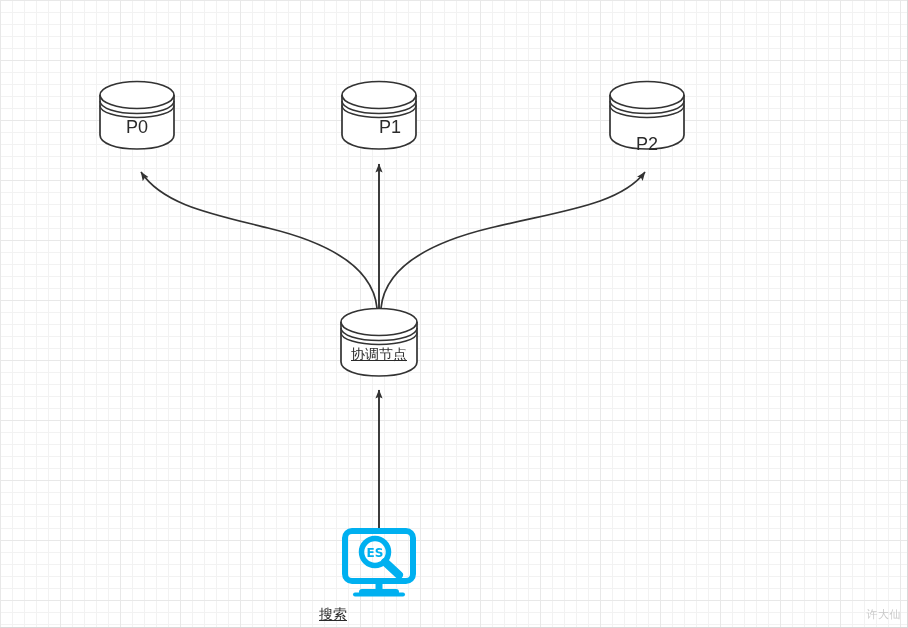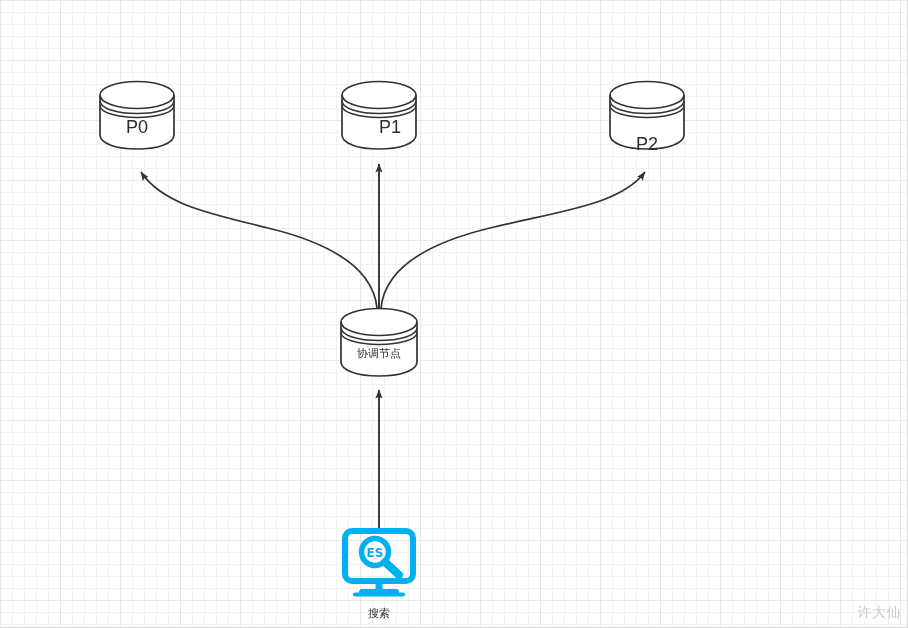--- a/index.html
+++ b/index.html
@@ -42,36 +42,37 @@
     position: absolute;
     text-align: center;
     color: #2b2b2b;
     font-size: 18px;
     line-height: 16px;
     white-space: nowrap;
     user-select: none;
   }
   .cjk {
     font-family: "DejaVu Sans", "Liberation Sans", sans-serif;
-    font-size: 11px;
+    font-size: 14px;
+    text-decoration: underline;
   }
   .watermark {
     position: absolute;
     right: 6px;
     bottom: 5px;
-    font-size: 14px;
+    font-size: 11px;
     color: #c9c9c9;
     font-family: Liberation Sans, sans-serif;
     letter-spacing: 0.5px;
     user-select: none;
   }
   .search-label {
     position: absolute;
     width: 120px;
-    text-align: center;
+    text-align: left;
     color: #2b2b2b;
   }
 </style>
 </head>
 <body>
 
 <div id="canvas">
 
   <svg class="layer" viewBox="0 0 908 628" xmlns="http://www.w3.org/2000/svg">
     <defs>

